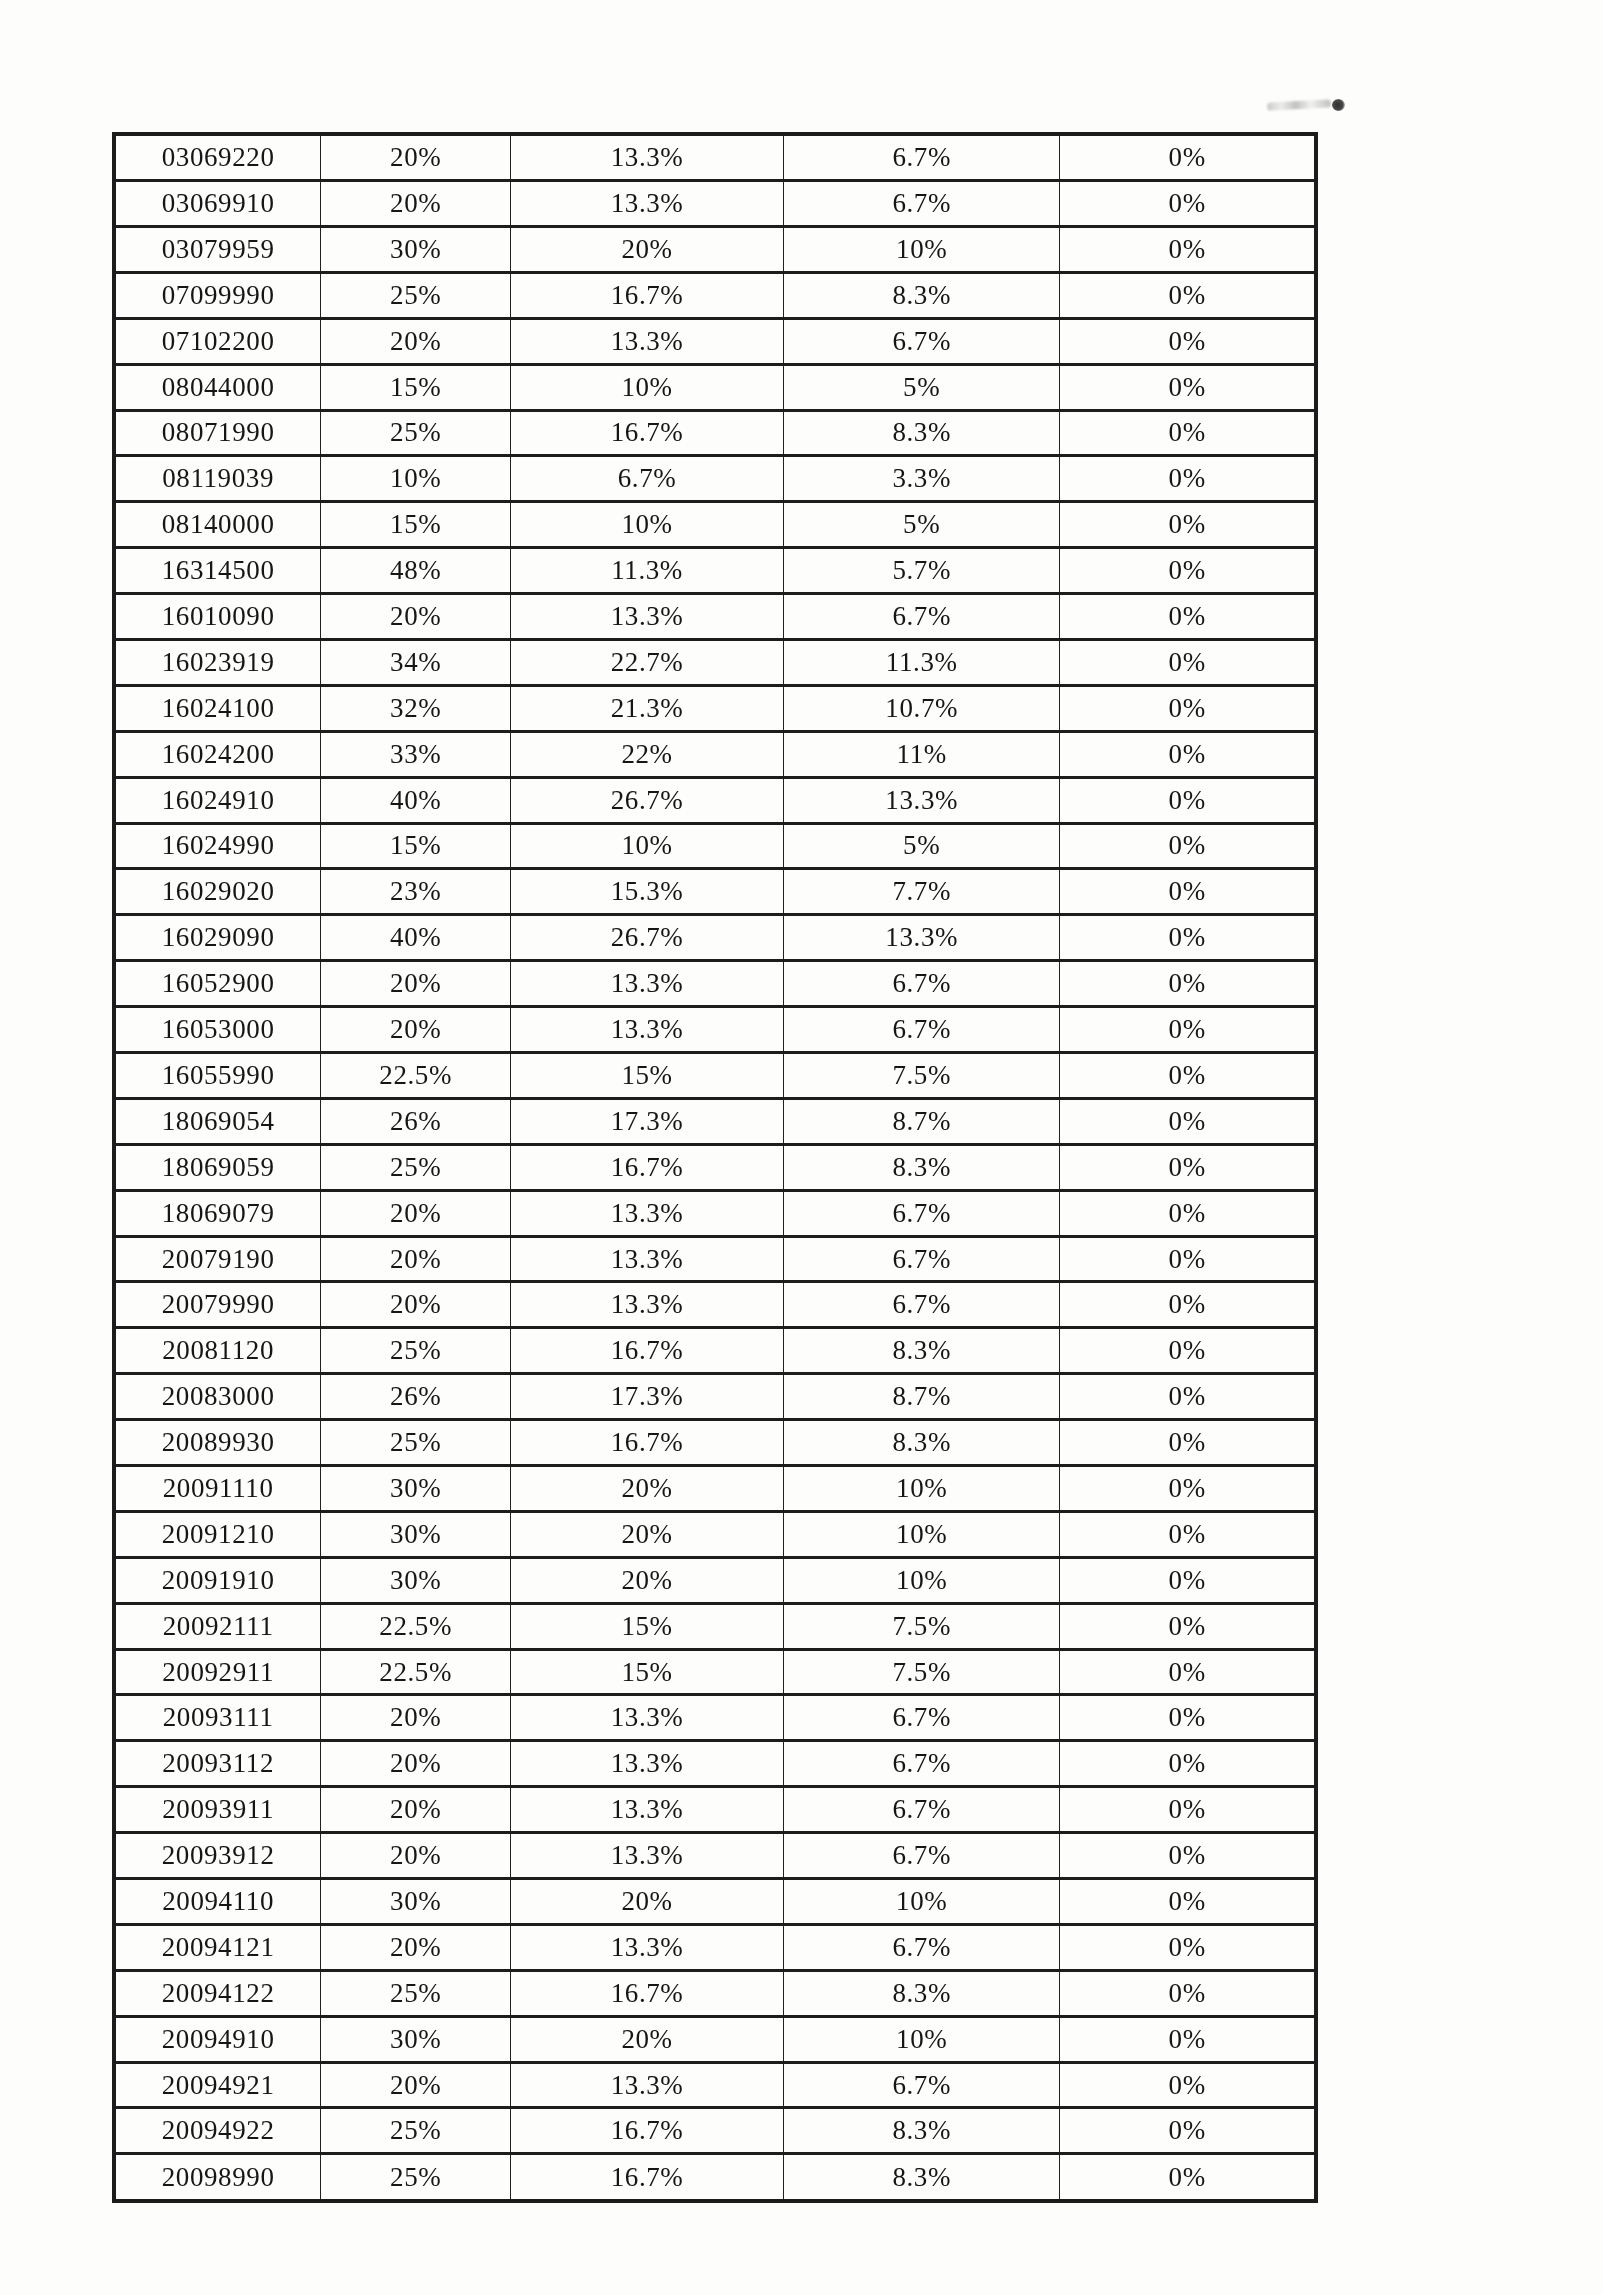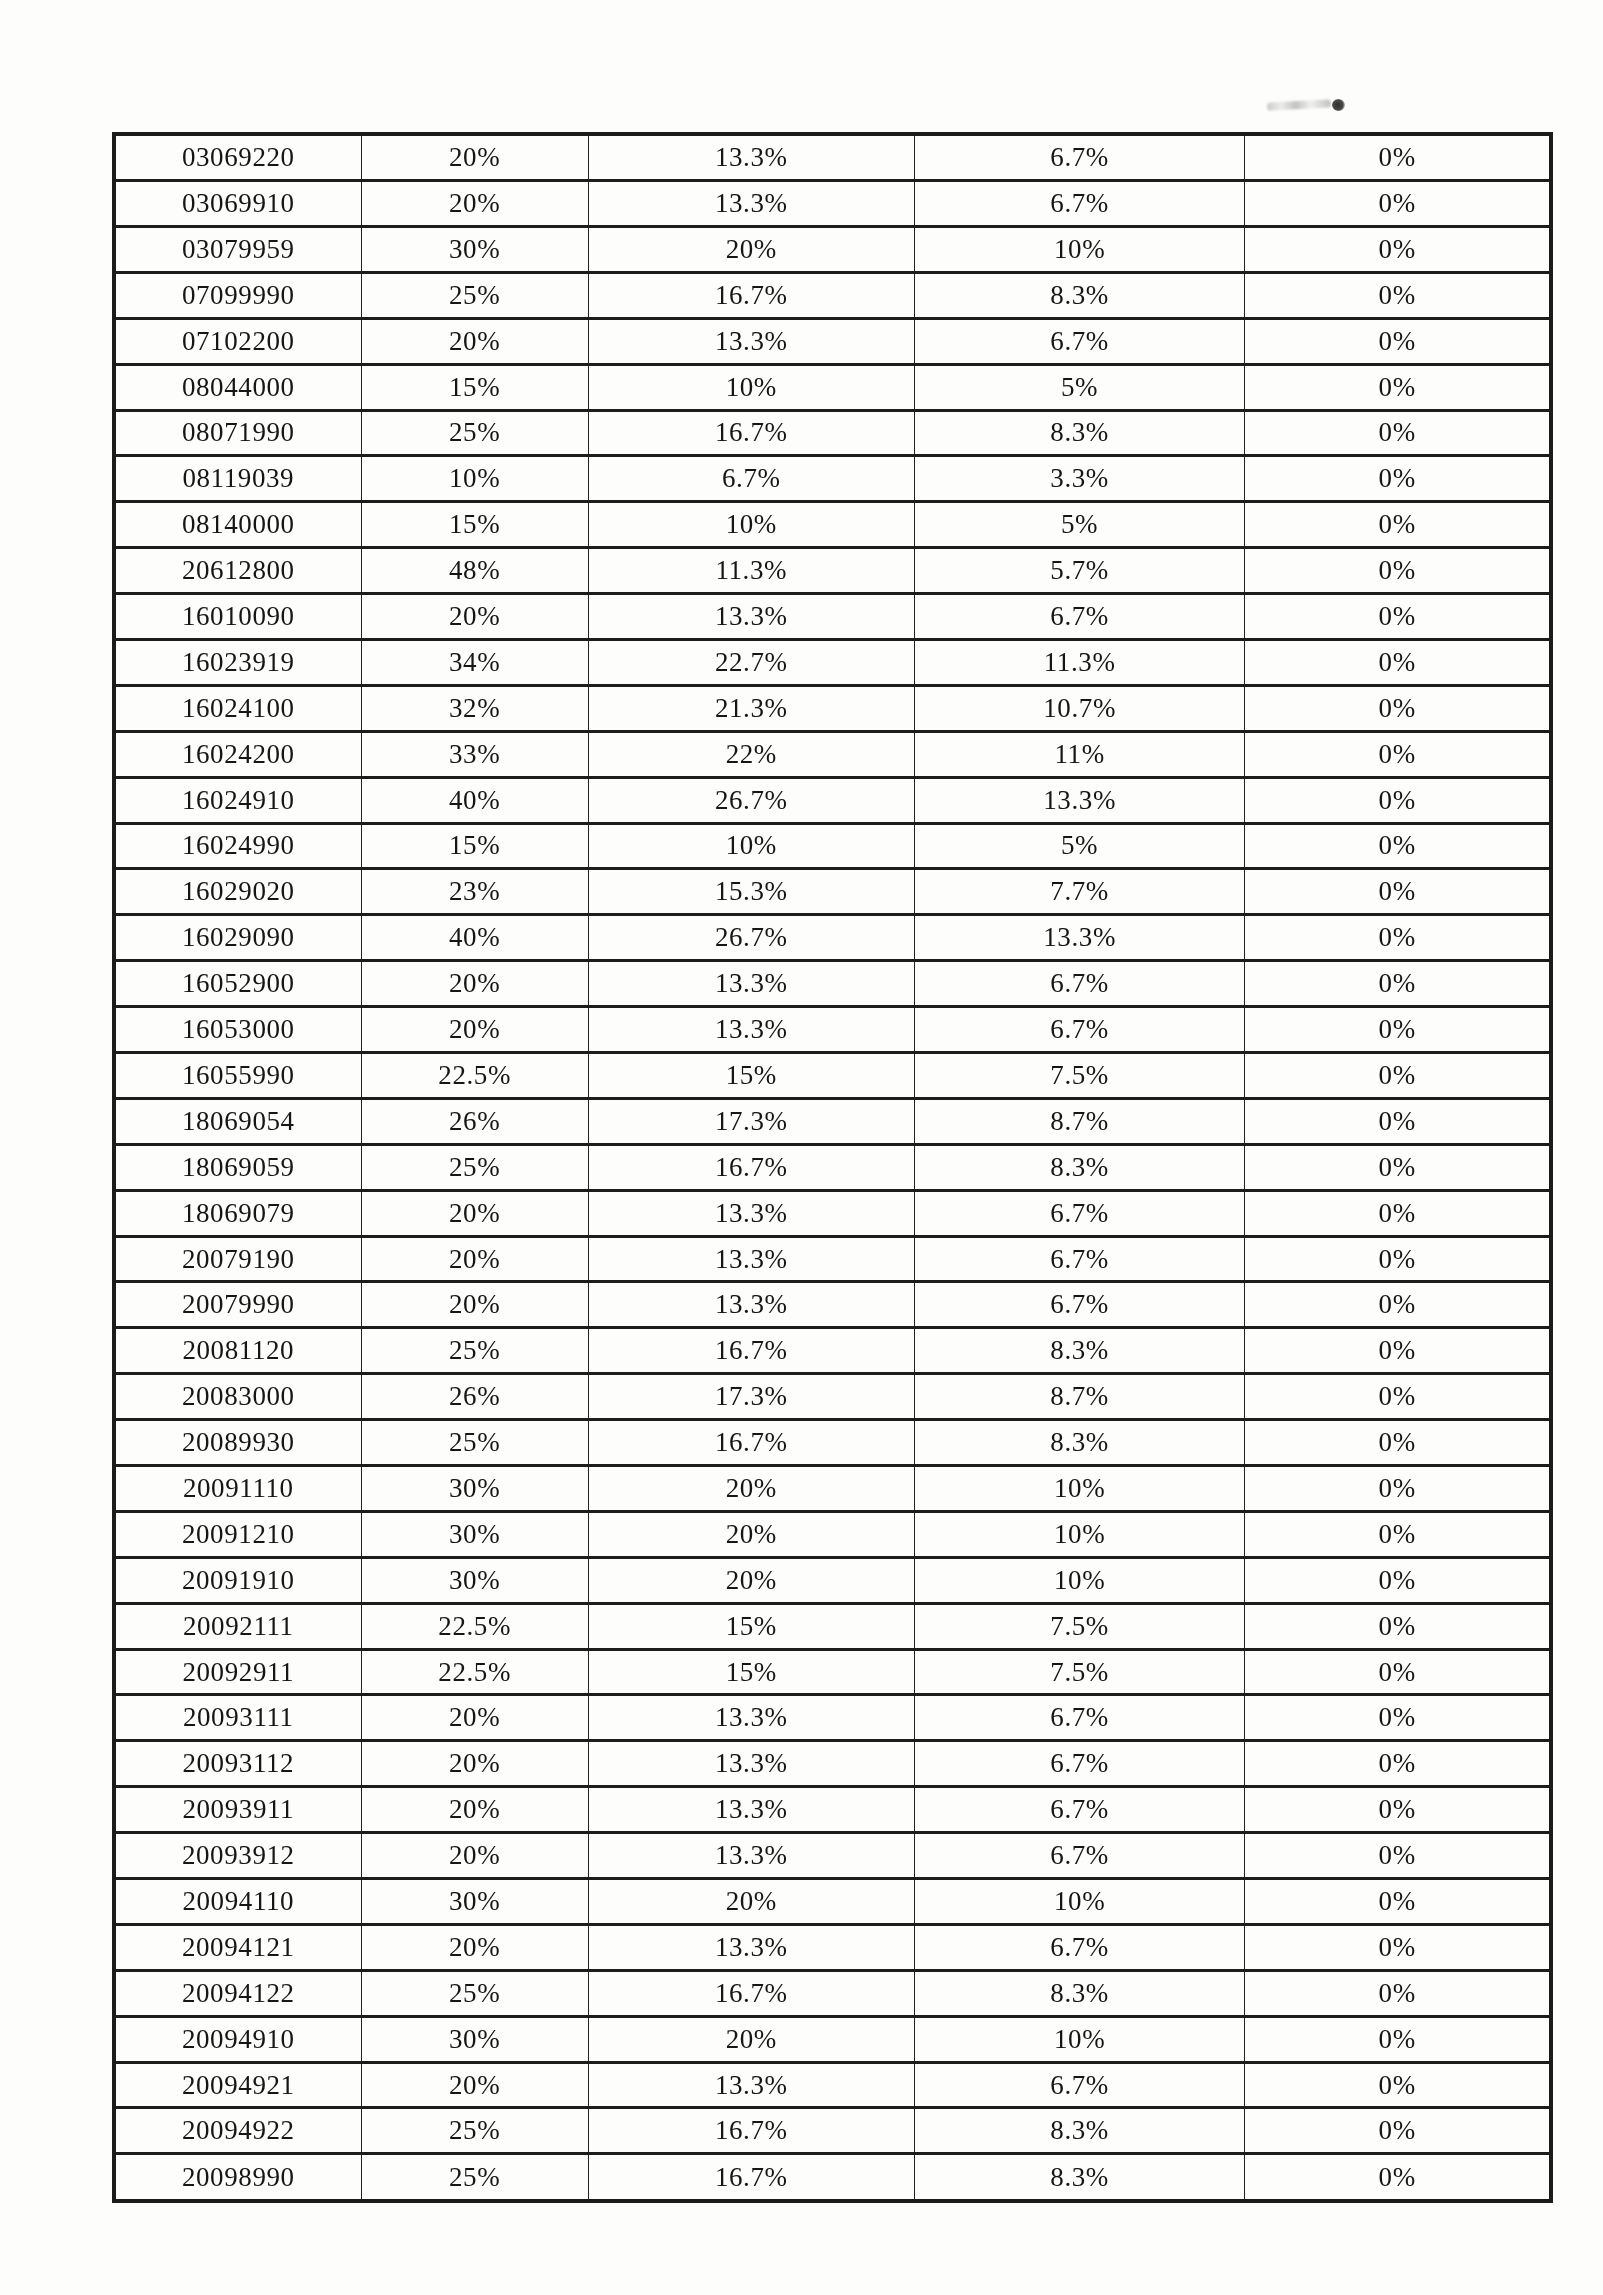--- a/index.html
+++ b/index.html
@@ -52,21 +52,21 @@
     background: radial-gradient(circle at 45% 50%, #2e2e2e 0%, #4a4a4a 55%, rgba(90,90,90,0.25) 80%, transparent 100%);
     border-radius: 50%;
     filter: blur(0.3px);
   }
 
   
   table.tariff {
     position: absolute;
     left: 112px;
     top: 132px;
-    width: 1441px;
+    width: 1206px;
     height: 2071px;
     border-collapse: collapse;
     table-layout: fixed;
     background: #fdfdfc;
     border: 4.2px solid #1c1c1c;
   }
   table.tariff td {
     border-left: 1.8px solid #222222;
     border-top: 3px solid #1d1d1d;
     text-align: center;
@@ -156,21 +156,21 @@
           <td>0%</td>
         </tr>
         <tr>
           <td>08140000</td>
           <td>15%</td>
           <td>10%</td>
           <td>5%</td>
           <td>0%</td>
         </tr>
         <tr>
-          <td>20612800</td>
+          <td>16314500</td>
           <td>48%</td>
           <td>11.3%</td>
           <td>5.7%</td>
           <td>0%</td>
         </tr>
         <tr>
           <td>16010090</td>
           <td>20%</td>
           <td>13.3%</td>
           <td>6.7%</td>

